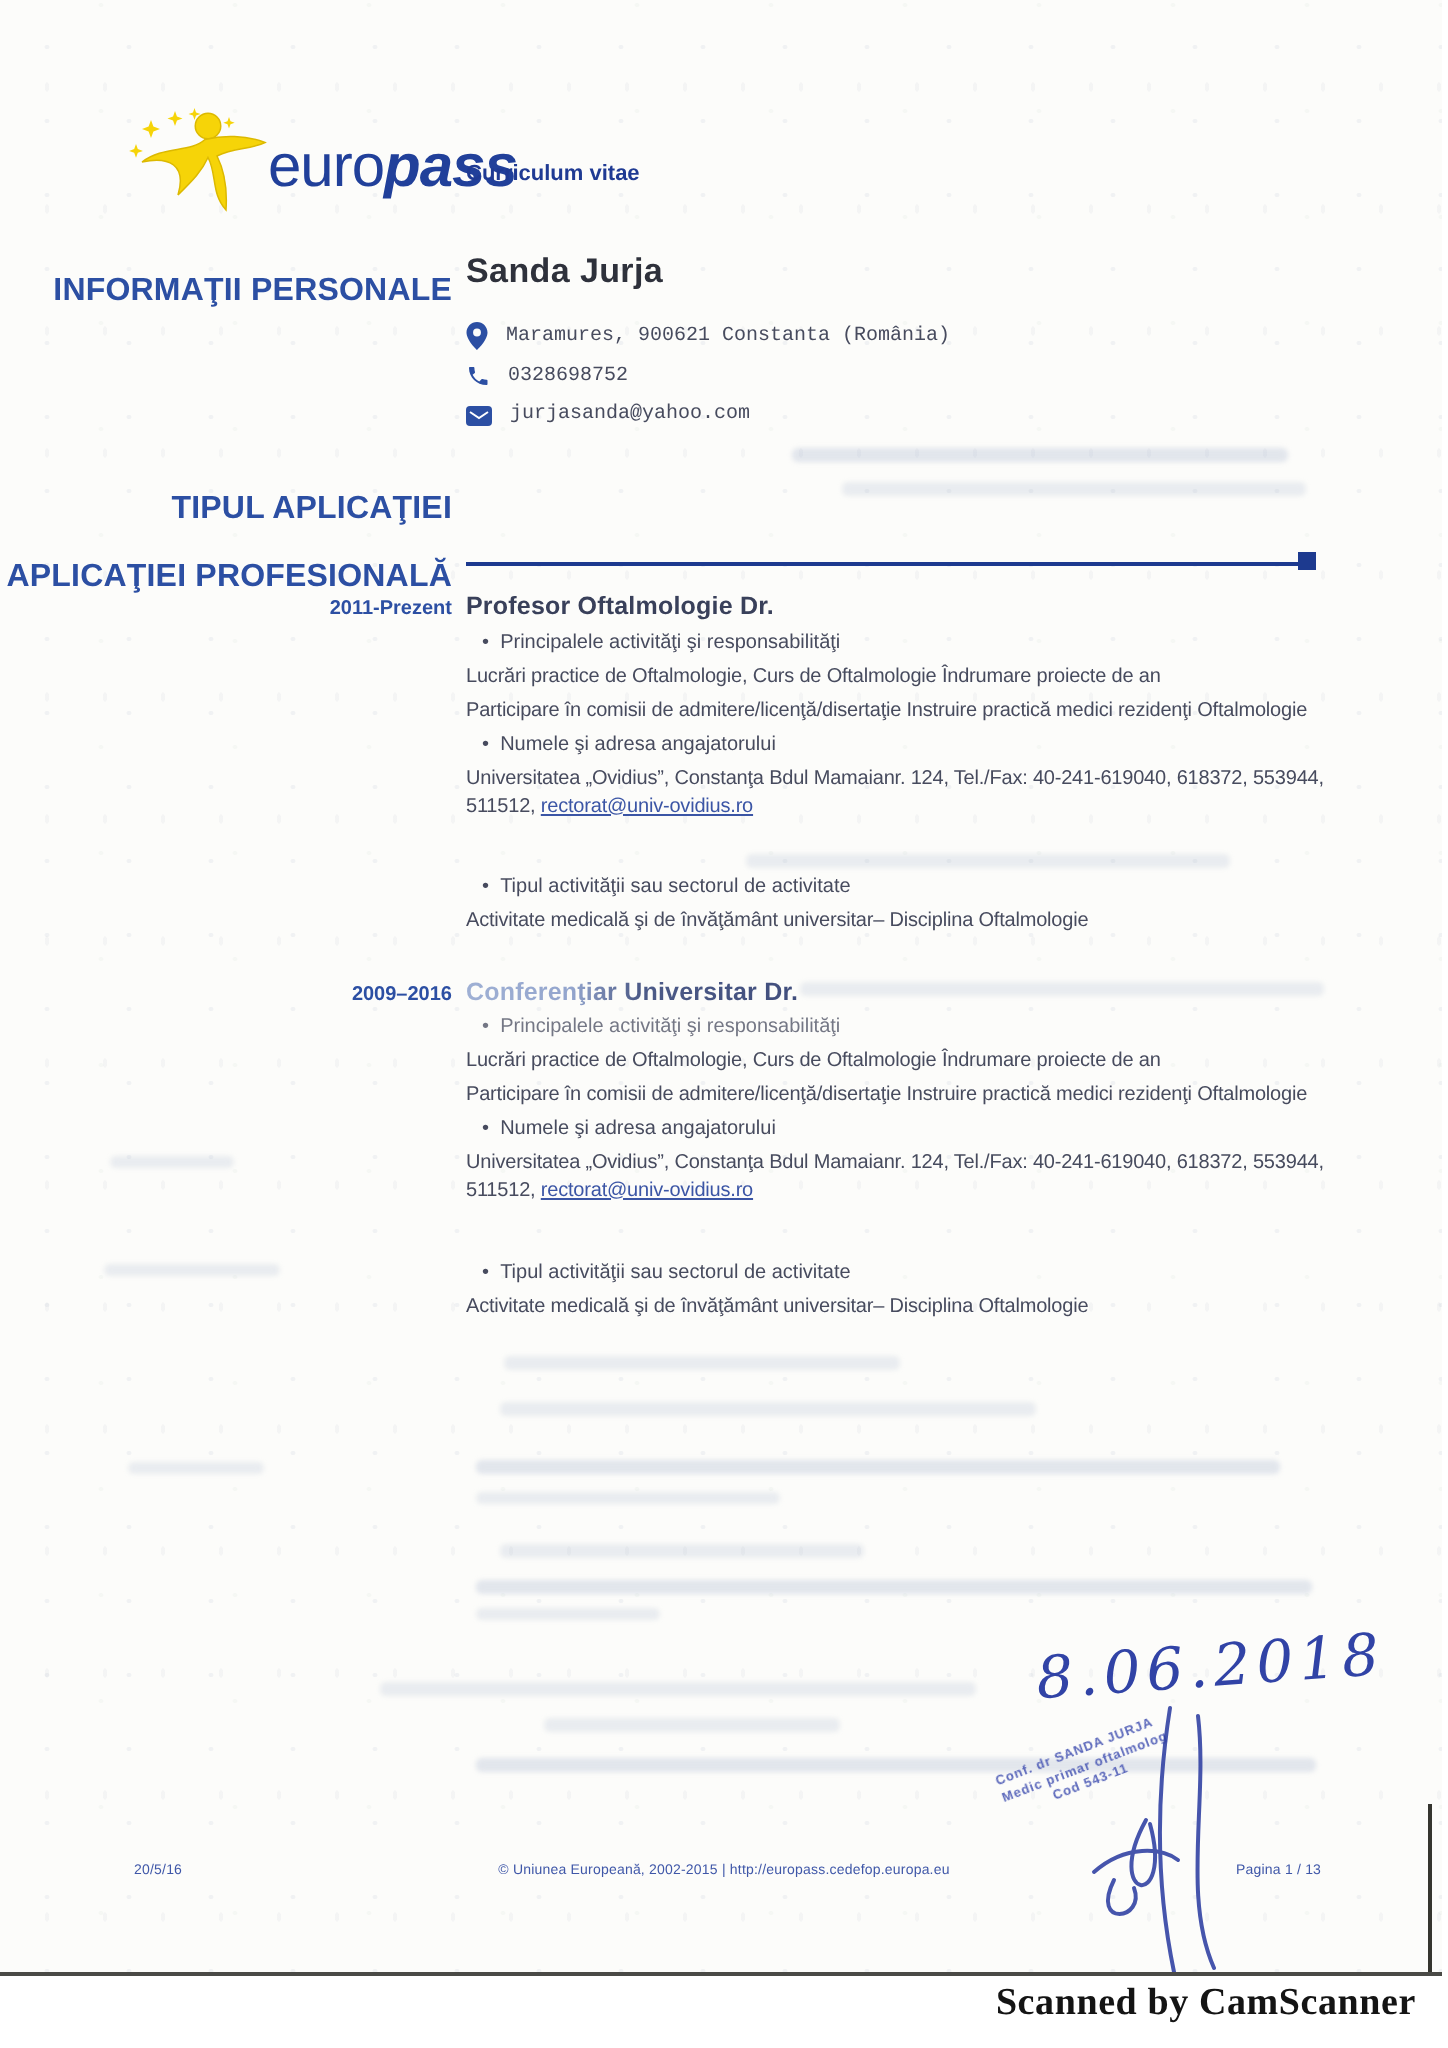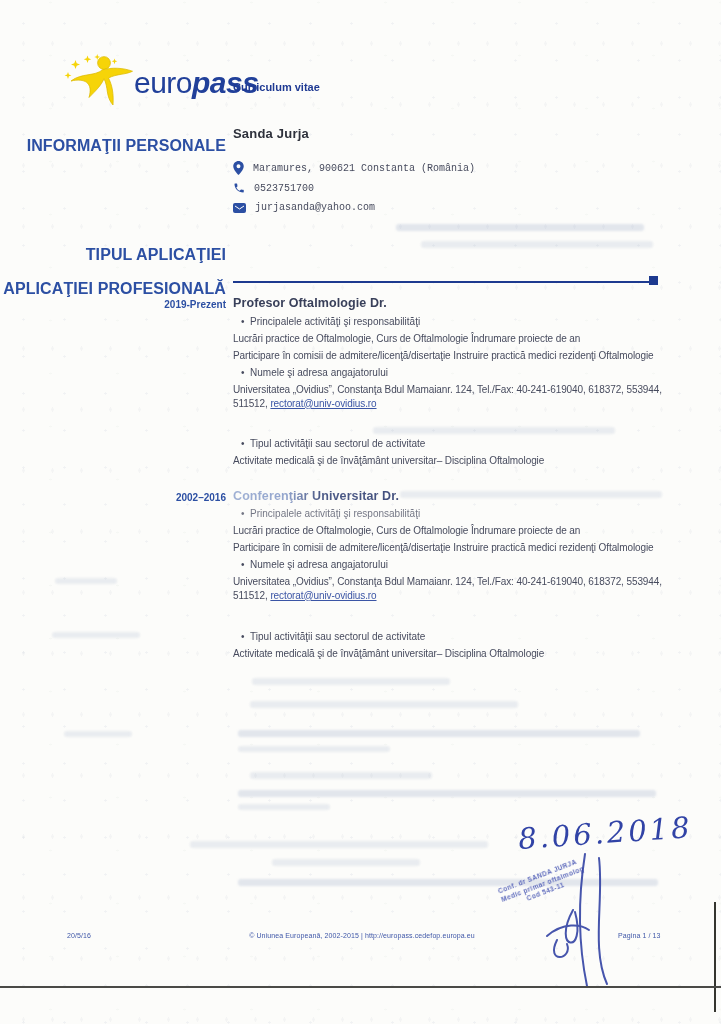--- a/index.html
+++ b/index.html
@@ -20,21 +20,21 @@
   .logo-text .euro{font-weight:400;}
   .logo-text .pass{font-weight:700;font-style:italic;}
   .cv-subtitle{position:absolute;left:233px;top:81px;font-size:11px;font-weight:700;color:#1f3a93;}
   
   .left-label{position:absolute;left:0;width:226px;text-align:right;color:#2c4fa3;font-weight:700;font-size:16px;letter-spacing:0.1px;}
   .period-label{position:absolute;left:0;width:226px;text-align:right;color:#2c4fa3;font-weight:700;font-size:10px;}
   .body-text{position:absolute;left:233px;font-size:10px;color:#474b5e;letter-spacing:-0.1px;}
   .bullet-label{position:absolute;left:241px;font-size:10px;color:#474b5e;}
   .bullet-label::before{content:"•\00a0\00a0";color:#474b5e;}
   
-  .person-name{position:absolute;left:233px;top:126px;font-size:13px;font-weight:700;color:#2e313b;letter-spacing:0.2px;}
+  .person-name{position:absolute;left:233px;top:126px;font-size:17px;font-weight:700;color:#2e313b;letter-spacing:0.2px;}
   .contact-item{position:absolute;left:233px;display:flex;align-items:center;gap:9px;font-size:10px;color:#474b5e;font-family:Liberation Mono, monospace;}
   .contact-item svg{flex:0 0 auto;}
   
   .section-rule{position:absolute;left:233px;top:281px;width:417px;height:2px;background:#1d3a8f;}
   .section-rule-square{position:absolute;left:649px;top:276px;width:9px;height:9px;background:#1d3a8f;}
   .entry-title{position:absolute;left:233px;font-size:12.5px;font-weight:700;color:#39405a;letter-spacing:0.1px;}
   .entry-title.washed{
     background:linear-gradient(90deg,#9fb0d4 0%,#93a5cd 32%,#4d5b88 52%,#414e7c 100%);
     -webkit-background-clip:text;background-clip:text;color:transparent;filter:blur(0.2px);
   }
@@ -99,52 +99,52 @@
   <div class="contact-item" style="top:161px;">
     <svg width="11" height="14" viewBox="0 0 24 32">
         <path fill="#2c4fa3" d="M12 0C5.4 0 0 5.4 0 12c0 9 12 20 12 20s12-11 12-20C24 5.4 18.6 0 12 0zm0 16.5A4.5 4.5 0 1 1 12 7.5a4.5 4.5 0 0 1 0 9z"></path>
       </svg>
     <span>Maramures, 900621 Constanta (România)</span>
   </div>
   <div class="contact-item" style="top:182px;">
     <svg width="12" height="12" viewBox="0 0 24 24">
         <path fill="#2c4fa3" d="M6.6 10.8c1.5 2.9 3.8 5.2 6.7 6.7l2.2-2.2c.3-.3.7-.4 1.1-.2 1.2.4 2.5.6 3.9.6.6 0 1 .4 1 1V20c0 .6-.4 1-1 1C10.6 21 3 13.4 3 4c0-.6.5-1 1-1h3.4c.6 0 1 .4 1 1 0 1.3.2 2.6.6 3.9.1.3 0 .7-.2 1.1l-2.2 1.8z"></path>
       </svg>
-    <span>0523751700</span>
+    <span>0328698752</span>
   </div>
   <div class="contact-item" style="top:202px;">
     <svg width="13" height="10" viewBox="0 0 26 20">
         <rect width="26" height="20" rx="4" fill="#2c4fa3"></rect>
         <path d="M4 6l9 6 9-6" stroke="#fff" stroke-width="2" fill="none"></path>
         <rect x="4" y="5" width="18" height="1.6" fill="#fff" opacity="0.0"></rect>
       </svg>
     <span>jurjasanda@yahoo.com</span>
   </div>
 
   <div class="ghost" style="left:396px;top:224px;width:248px;height:7px;"></div>
   <div class="ghost g2" style="left:421px;top:241px;width:232px;height:7px;"></div>
 
   <div class="left-label" style="top:246px;">TIPUL APLICAŢIEI</div>
   <div class="left-label" style="top:280px;">APLICAŢIEI PROFESIONALĂ</div>
   <div class="section-rule"></div>
   <div class="section-rule-square"></div>
 
-  <div class="period-label" style="top:299px;">2019-Prezent</div>
+  <div class="period-label" style="top:299px;">2011-Prezent</div>
   <div class="entry-title" style="top:296px;">Profesor Oftalmologie Dr.</div>
   <div class="bullet-label" style="top:316px;">Principalele activităţi şi responsabilităţi</div>
   <div class="body-text" style="top:333px;">Lucrări practice de Oftalmologie, Curs de Oftalmologie Îndrumare proiecte de an</div>
   <div class="body-text" style="top:350px;">Participare în comisii de admitere/licenţă/disertaţie Instruire practică medici rezidenţi Oftalmologie</div>
   <div class="bullet-label" style="top:367px;">Numele şi adresa angajatorului</div>
   <div class="body-text employer-par" style="top:383px;"><span>Universitatea „Ovidius”, Constanţa Bdul Mamaianr. 124, Tel./Fax: 40-241-619040, 618372, 553944, 511512, </span><span class="doc-link">rectorat@univ-ovidius.ro</span></div>
   <div class="bullet-label" style="top:438px;">Tipul activităţii sau sectorul de activitate</div>
   <div class="body-text" style="top:455px;">Activitate medicală şi de învăţământ universitar– Disciplina Oftalmologie</div>
 
   <div class="ghost g2" style="left:373px;top:427px;width:242px;height:7px;"></div>
 
-  <div class="period-label" style="top:492px;">2002–2016</div>
+  <div class="period-label" style="top:492px;">2009–2016</div>
   <div class="entry-title washed" style="top:489px;text-decoration:underline;">Conferenţiar Universitar Dr.</div>
   <div class="ghost g2" style="left:400px;top:491px;width:262px;height:7px;"></div>
   <div class="bullet-label" style="top:508px;opacity:0.75;">Principalele activităţi şi responsabilităţi</div>
   <div class="body-text" style="top:525px;">Lucrări practice de Oftalmologie, Curs de Oftalmologie Îndrumare proiecte de an</div>
   <div class="body-text" style="top:542px;">Participare în comisii de admitere/licenţă/disertaţie Instruire practică medici rezidenţi Oftalmologie</div>
   <div class="bullet-label" style="top:559px;">Numele şi adresa angajatorului</div>
   <div class="body-text employer-par" style="top:575px;"><span>Universitatea „Ovidius”, Constanţa Bdul Mamaianr. 124, Tel./Fax: 40-241-619040, 618372, 553944, 511512, </span><span class="doc-link">rectorat@univ-ovidius.ro</span></div>
   <div class="ghost g2" style="left:55px;top:578px;width:62px;height:6px;"></div>
   <div class="bullet-label" style="top:631px;">Tipul activităţii sau sectorul de activitate</div>
   <div class="body-text" style="top:648px;">Activitate medicală şi de învăţământ universitar– Disciplina Oftalmologie</div>
@@ -179,14 +179,17 @@
       <path d="M20 84 C36 70 54 72 62 78"></path>
     </g>
   </svg>
 
   <div class="footer-item footer-left">20/5/16</div>
   <div class="footer-item footer-center">© Uniunea Europeană, 2002-2015 | http://europass.cedefop.europa.eu</div>
   <div class="footer-item footer-right">Pagina 1 / 13</div>
 
   <div class="page-right-edge"></div>
   <div class="page-bottom-edge"></div>
+  <div class="watermark-strip">
+    <span class="watermark-text">Scanned by CamScanner</span>
+  </div>
 
 </div>
 
 </body></html>

